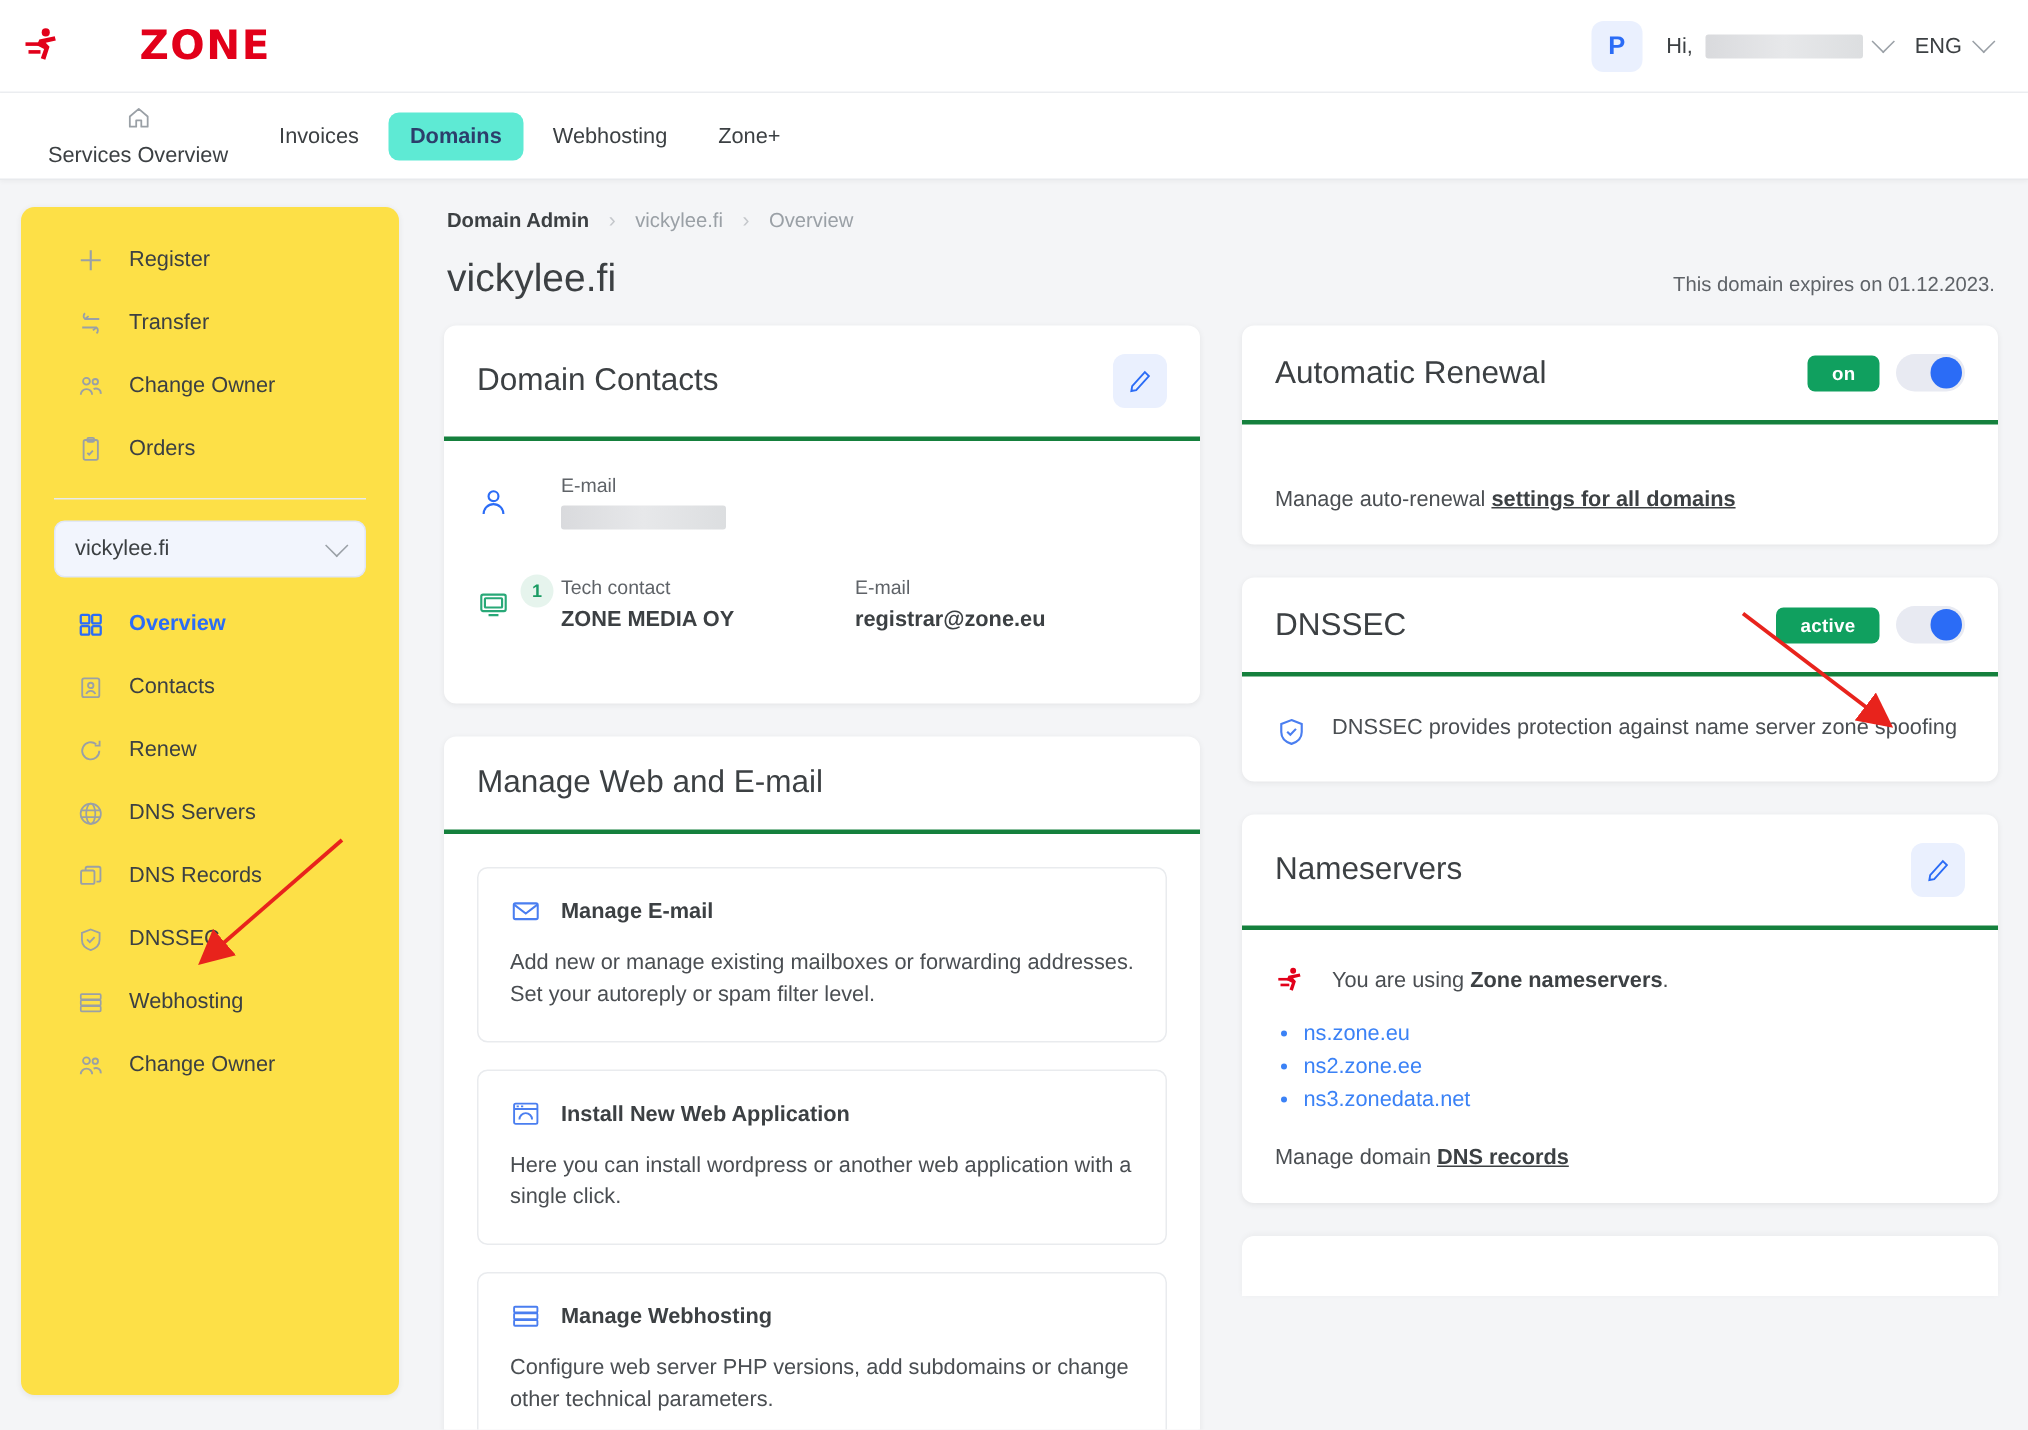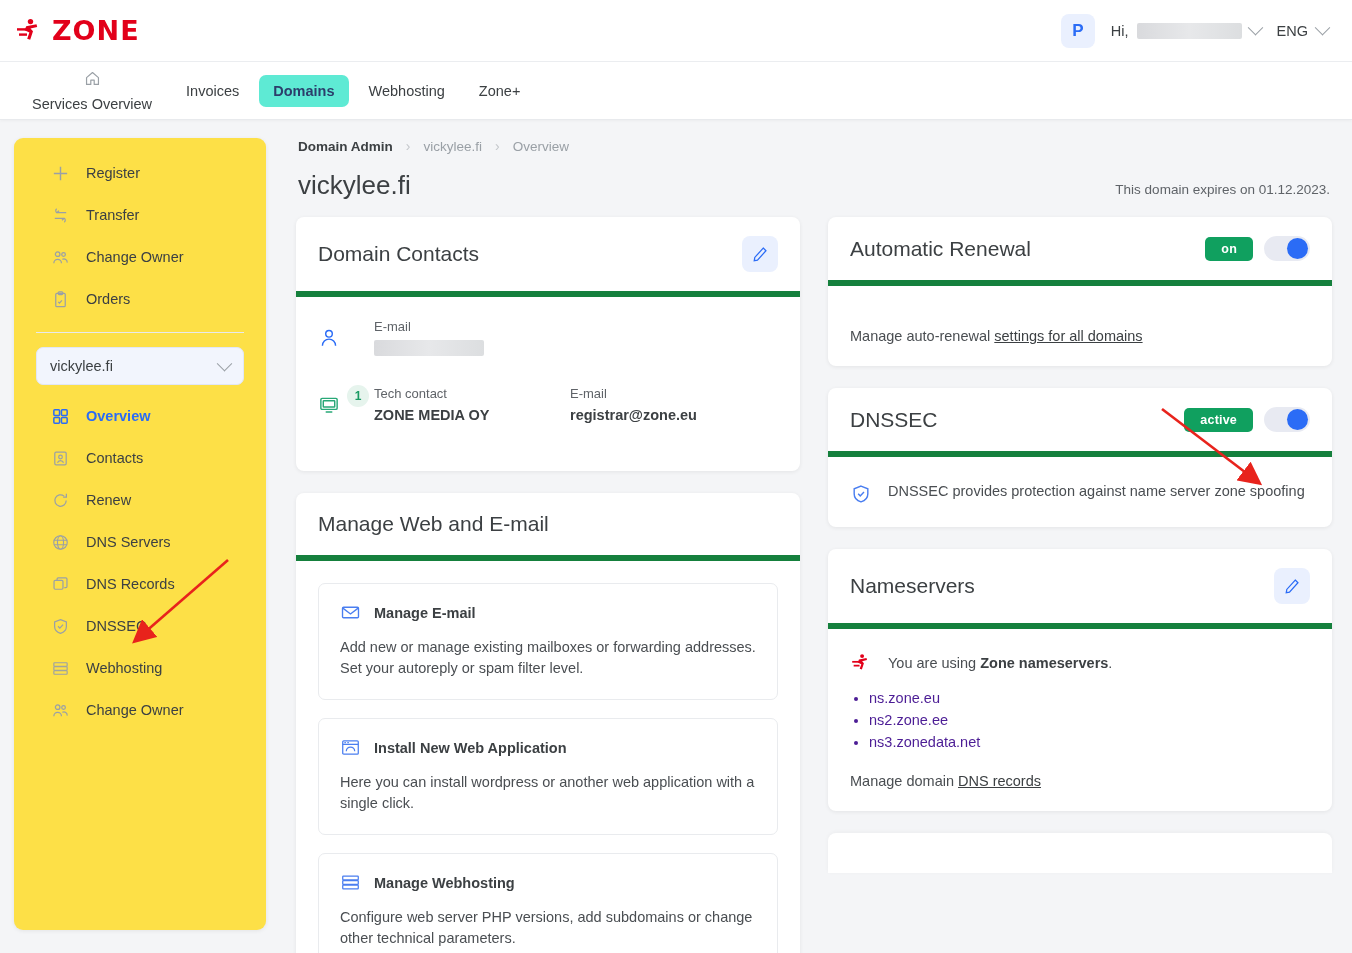--- a/index.html
+++ b/index.html
@@ -16,20 +16,21 @@
     height: 62px; background: #ffffff;
     display: flex; align-items: center; justify-content: space-between;
     padding: 0 24px 0 14px;
     border-bottom: 1px solid #eceef1;
   }
   .logo { display: flex; align-items: center; gap: 8px; }
   .logo-word {
     color: #e2001a; font-size: 27px; font-weight: 700;
     letter-spacing: 1px;
     font-family: "DejaVu Sans", sans-serif;
+    margin-left: 41px;
   }
   .topright { display: flex; align-items: center; gap: 16px; }
   .avatar {
     width: 34px; height: 34px; border-radius: 8px;
     background: #eaf0fe; color: #2b6cf6;
     display: flex; align-items: center; justify-content: center;
     font-size: 17px; font-weight: 600;
   }
   .greet { display: flex; align-items: center; gap: 8px; font-size: 14.5px; color: #3c4043; }
   .redact {
@@ -100,21 +101,21 @@
   .cols { display: flex; gap: 28px; }
   .col { flex: 1 1 0; min-width: 0; }
 
   .card {
     background: #fff; border-radius: 8px;
     box-shadow: 0 1px 4px rgba(0,0,0,.07);
     margin-bottom: 22px; overflow: hidden;
   }
   .card-head {
     display: flex; align-items: center; justify-content: space-between;
-    padding: 19px 22px; border-bottom: 6px solid #15803d;
+    padding: 19px 22px; border-bottom: 3px solid #15803d;
     min-height: 62px;
   }
   .card-title { font-size: 21px; font-weight: 400; color: #3c4043; }
   .card-body { padding: 22px; }
 
   .icon-btn {
     width: 36px; height: 36px; border-radius: 8px; background: #eaf0fe;
     display: flex; align-items: center; justify-content: center; cursor: pointer;
     border: none;
   }
@@ -152,23 +153,23 @@
     padding: 18px 21px 20px 21px; margin-bottom: 18px; cursor: pointer;
   }
   .tile-head { display: flex; align-items: center; gap: 13px; margin-bottom: 14px; }
   .tile-title { font-size: 14.5px; font-weight: 700; color: #3c4043; }
   .tile-desc { font-size: 14.5px; color: #4a4e52; line-height: 1.45; }
 
   
   .info-row { display: flex; gap: 16px; align-items: flex-start; }
   .info-text { font-size: 14.5px; color: #4a4e52; line-height: 1.45; padding-top: 2px; }
   .manage-line { font-size: 14.5px; color: #4a4e52; margin-top: 20px; }
-  .ul-link { color: #3c4043; text-decoration: underline; font-weight: 400; cursor: pointer; }
+  .ul-link { color: #3c4043; text-decoration: underline; font-weight: 700; cursor: pointer; }
   .ns-list { list-style: disc; padding-left: 19px; margin-top: 14px; }
-  .ns-list li { font-size: 14.5px; color: #4c1d95; line-height: 1.5; }
+  .ns-list li { font-size: 14.5px; color: #3b82f6; line-height: 1.5; }
   .bold { font-weight: 700; color: #3c4043; }
 
   .partial-card { height: 40px; background:#fff; border-radius: 8px 8px 0 0; box-shadow: 0 -1px 4px rgba(0,0,0,.04); }
 
   
   .overlay { position: absolute; left: 0; top: 0; width: 1352px; height: 953px; pointer-events: none; z-index: 50; }
 </style>
 </head>
 <body>
 

